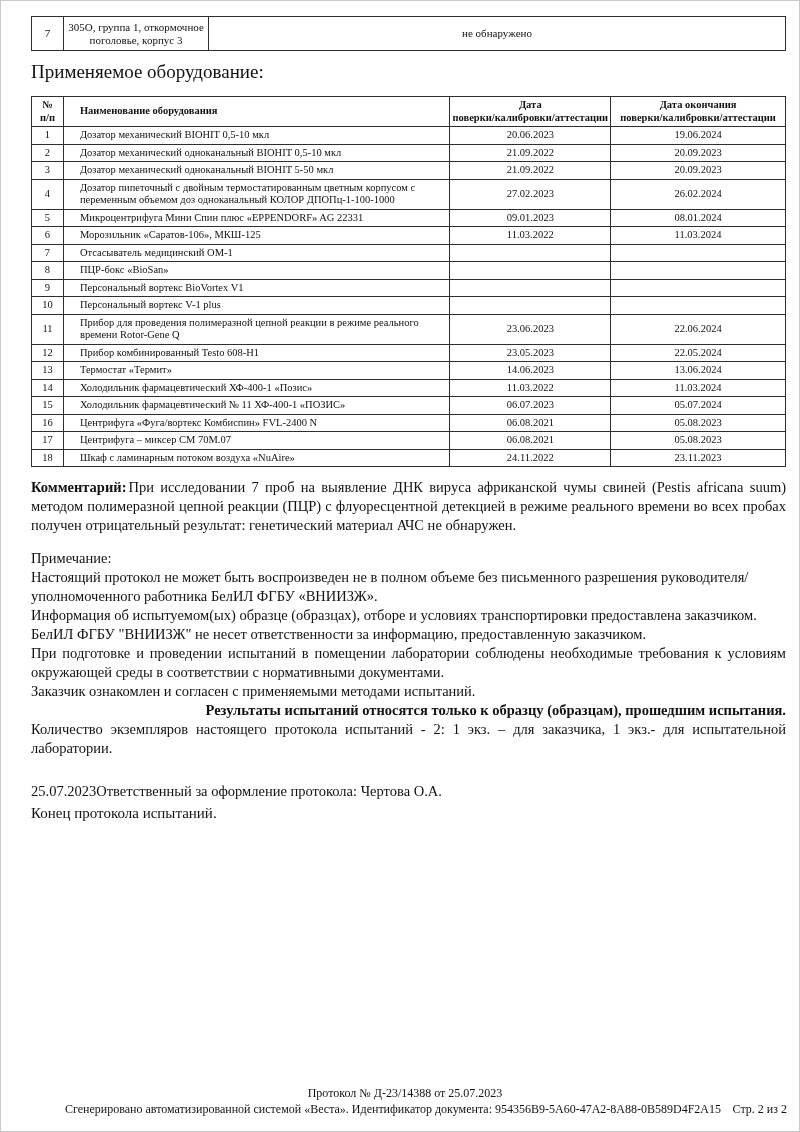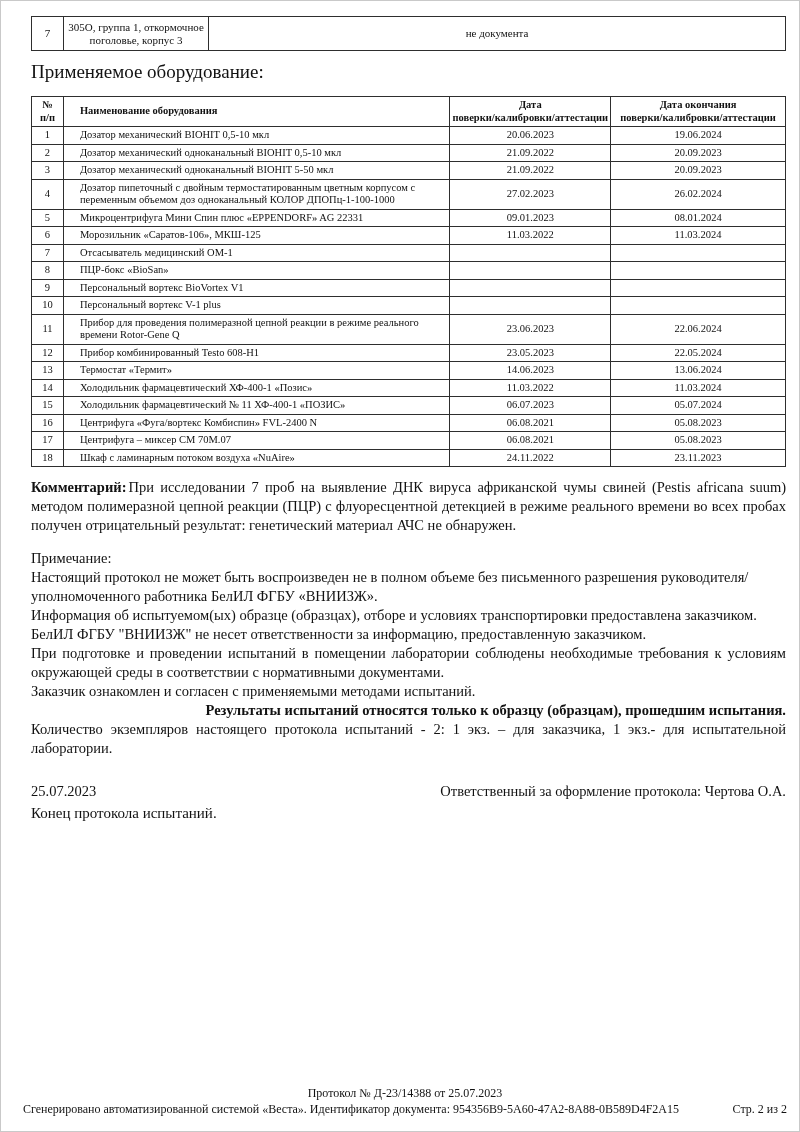--- a/index.html
+++ b/index.html
@@ -66,48 +66,47 @@
   .comment-para { margin-top: 11px; text-align: justify; }
   .comment-para b { margin-right: 2px; margin-top: 40px; }
   .notes { margin-top: 14px; }
   .notes p { font-size: 14.5px; line-height: 19px; }
   .notes p:nth-child(5), .notes p:nth-child(8) { text-align: justify; }
   .notes p.bold { font-weight: bold; text-align: right; }
   
   .signoff {
     margin-top: 24px;
     display: flex;
-    justify-content: space-between;
     font-size: 14.5px;
     line-height: 19px;
   }
   .end-line { margin-top: 4px; font-size: 15px; }
   
   .footer {
     position: absolute;
     left: 22px;
     right: 12px;
     top: 1084px;
     font-size: 12px;
     line-height: 16px;
     text-align: center;
   }
-  .footer-row { display: flex; justify-content: space-between; }
+  .footer-row { display: flex; justify-content: space-between; margin-left: 42px; }
 </style>
 </head>
 <body>
 
 <div class="content">
 
   <table class="sample-table">
     <tbody>
       <tr>
         <td class="s-num">7</td>
         <td class="s-desc">305О, группа 1, откормочное поголовье, корпус 3</td>
-        <td class="s-res">не документа</td>
+        <td class="s-res">не обнаружено</td>
       </tr>
     </tbody>
   </table>
 
   <div class="eq-heading">Применяемое оборудование:</div>
 
   <table class="eq-table">
     <thead>
       <tr>
         <th class="c-num">

